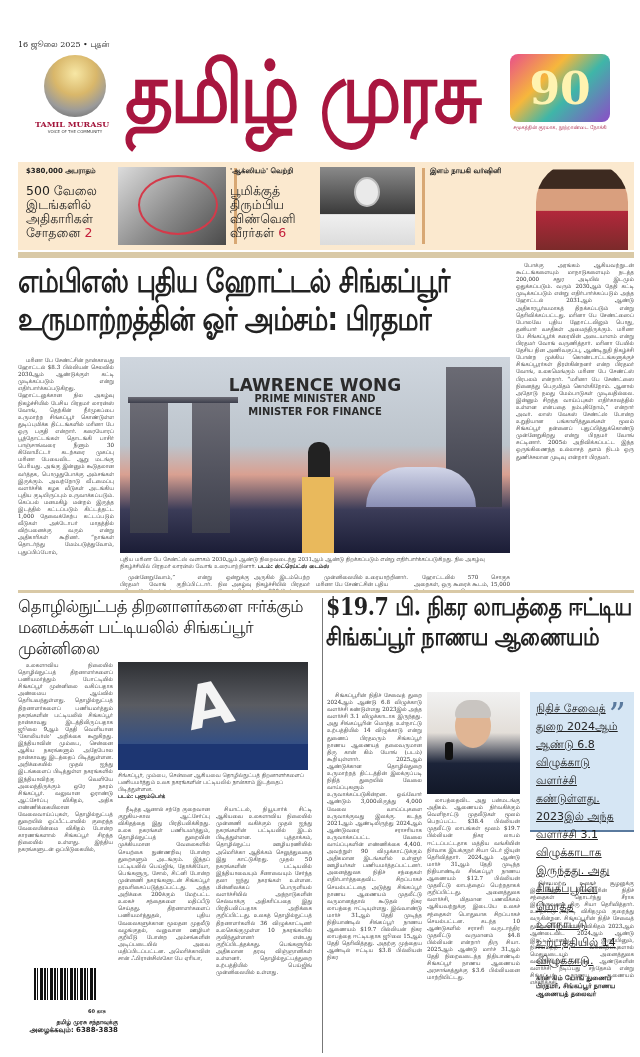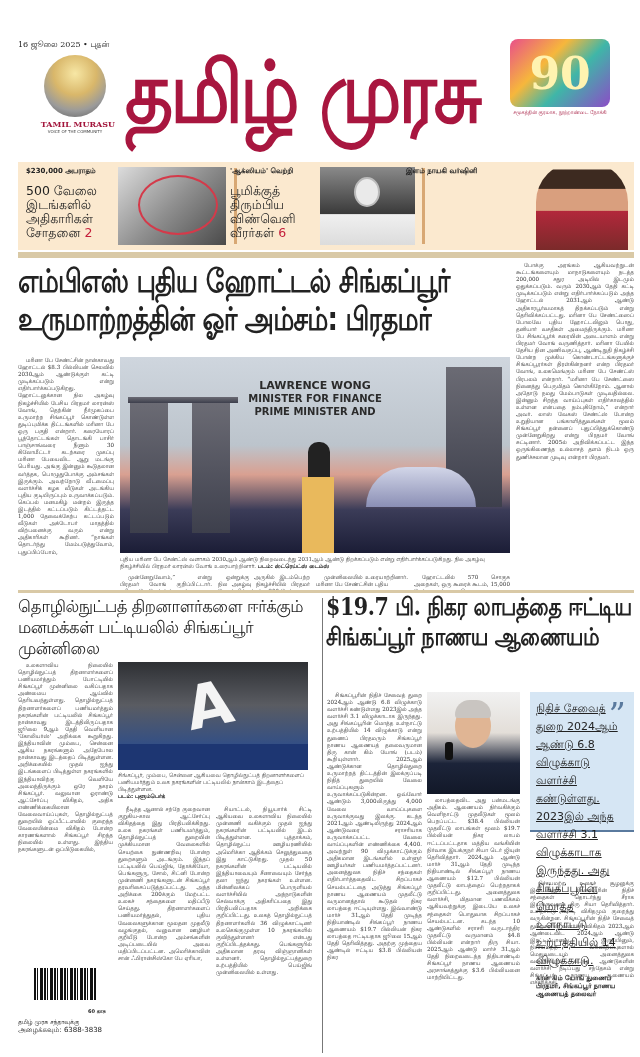--- a/index.html
+++ b/index.html
@@ -1,24 +1,24 @@
 <!DOCTYPE html>
 <html><head>
 <meta charset="utf-8">
 <style>
   * { box-sizing: border-box; margin: 0; padding: 0; }
   body { width: 640px; height: 1057px; background: #fff; font-family: "DejaVu Sans", sans-serif; color: #222; overflow: hidden; position: relative; }
   .abs { position: absolute; }
   .date { left: 18px; top: 40px; font-size: 8px; font-family: "DejaVu Serif", serif; }
   .logo { left: 35px; top: 55px; width: 80px; height: 80px; }
   .logo-circle { width: 62px; height: 62px; border-radius: 50%; margin: 0 auto; background: radial-gradient(circle at 50% 30%, #f7e7a5 0%, #d9b76a 40%, #9a9a9a 70%, #555 100%); position: relative; }
-  .logo-name { font-family: "DejaVu Serif", serif; color: #a3163c; font-size: 8px; font-weight: bold; text-align: right; margin-top: 2px; }
+  .logo-name { font-family: "DejaVu Serif", serif; color: #a3163c; font-size: 8px; font-weight: bold; text-align: left; margin-top: 2px; }
   .logo-sub { font-size: 4px; text-align: center; color: #444; }
   .masthead { left: 125px; top: 50px; width: 375px; font-family: "DejaVu Serif", serif; font-size: 74px; font-weight: bold; color: #a8163f; letter-spacing: -3px; line-height: 1; white-space: nowrap; transform: scaleY(1.15); transform-origin: top left; }
-  .ninety { left: 505px; top: 39px; width: 110px; height: 100px; }
+  .ninety { left: 505px; top: 54px; width: 110px; height: 100px; }
   .ninety-box { width: 100px; height: 68px; margin: 0 auto; border-radius: 8px; background: linear-gradient(135deg, #e94f8a, #f6b73c 35%, #3fb6a8 60%, #8c4cc7); display: flex; align-items: center; justify-content: center; font-size: 44px; font-weight: bold; color: #fff3b0; font-family: "DejaVu Serif", serif; }
   .ninety-cap { font-size: 5px; color: #a3163c; text-align: center; margin-top: 2px; }
   .mci { left: 18px; top: 177px; font-size: 6px; }
   .founded { left: 200px; top: 175px; font-size: 6.5px; }
   .sph { left: 588px; top: 172px; font-size: 11px; font-weight: bold; color: #1d4fa0; }
   .sph small { font-size: 5px; font-weight: normal; }
   .rule-pink { left: 18px; top: 190px; width: 616px; height: 2px; background: #c0315e; }
   .teaser { left: 18px; top: 160px; width: 616px; height: 88px; background: #fbe9cf; }
   .teaser { top: 163px; }
   .t-item { position: absolute; top: 0; height: 88px; }
@@ -26,21 +26,21 @@
   .t-head { font-size: 12.5px; line-height: 14px; margin-top: 8px; }
   .t-num { color: #c41e3a; }
   .t-img { position: absolute; top: 5px; height: 78px; }
   .t-sep { position: absolute; top: 6px; width: 3px; height: 76px; background: #d8a874; }
   .tan-rule { left: 18px; top: 252px; width: 616px; height: 6px; background: #d9c9a6; }
   .lead-head { left: 18px; top: 262px; width: 492px; font-family: "DejaVu Sans", sans-serif; font-size: 32px; line-height: 38px; font-weight: bold; letter-spacing: -1px; transform: scaleX(0.82); transform-origin: left top; width: 600px; }
   .body-col { font-family: "DejaVu Serif", serif; font-size: 5.6px; line-height: 7.1px; text-align: justify; color: #333; overflow: hidden; }
   .body-col p { text-indent: 8px; }
   .photo-main { left: 120px; top: 357px; width: 390px; height: 196px; background: linear-gradient(180deg, #cfd6de 0%, #bcc4cc 45%, #d9a091 60%, #3b3c58 78%, #1b1d36 100%); overflow: hidden; }
   .pm-text { position: absolute; left: 0; width: 100%; top: 22px; text-align: center; font-size: 10px; color: #2b2b2b; font-weight: bold; line-height: 13px; }
-  .pm-text .n { font-size: 11px; }
+  .pm-text .n { font-size: 17px; }
   .tower { position: absolute; background: linear-gradient(180deg,#6b6b74,#3d3f4c); }
   .podium { position: absolute; left: 182px; top: 120px; width: 32px; height: 76px; background: #e9b95c; }
   .speaker { position: absolute; left: 188px; top: 85px; width: 22px; height: 38px; background: #222; border-radius: 10px 10px 2px 2px; }
   .dome { position: absolute; left: 246px; top: 110px; width: 110px; height: 40px; border-radius: 60px 60px 0 0; background: linear-gradient(180deg,#d2d6e8,#8b8fb5); }
   .caption { font-family: "DejaVu Serif", serif; font-size: 5.5px; line-height: 7px; color: #444; }
   .caption b { font-family: "DejaVu Sans", sans-serif; color: #111; }
   .tan-rule2 { left: 18px; top: 590px; width: 616px; height: 3px; background: #d9c9a6; }
   .h2a { left: 18px; top: 596px; width: 300px; font-size: 16.5px; line-height: 21px; font-weight: normal; letter-spacing: -0.5px; }
   .vsep { left: 322px; top: 598px; width: 1px; height: 455px; background: #777; }
   .h2b { left: 326px; top: 592px; width: 320px; font-family: "DejaVu Serif", serif; font-size: 24px; line-height: 30px; font-weight: bold; transform: scaleX(0.86); transform-origin: left top; width: 370px; letter-spacing: -0.5px; }
@@ -48,21 +48,21 @@
   .ai-letter { position: absolute; left: 68px; top: 8px; font-size: 60px; font-weight: bold; color: #f4f4f4; transform: rotate(-12deg); font-family: "DejaVu Sans", sans-serif; }
   .photo-man { left: 427px; top: 692px; width: 93px; height: 102px; background: linear-gradient(180deg,#f1f1f1 0%, #e3ded8 40%, #1c2439 70%, #121828 100%); overflow: hidden; }
   .face { position: absolute; left: 28px; top: 12px; width: 36px; height: 44px; border-radius: 50%; background: #e0b594; }
   .hair { position: absolute; left: 28px; top: 8px; width: 36px; height: 18px; border-radius: 18px 18px 4px 4px; background: #c9c5c1; }
   .quote-box { left: 530px; top: 692px; width: 104px; height: 140px; background: #d6e6f4; border-bottom: 2px solid #5a7a9e; padding: 8px 6px; }
   .q-mark { position: absolute; right: 8px; top: 6px; font-size: 34px; color: #5a7a9e; font-family: "DejaVu Serif", serif; line-height: 1; }
   .q-text { font-size: 11px; line-height: 18px; color: #222; font-weight: normal; text-decoration: underline; }
   .q-attr { font-size: 6.5px; line-height: 8px; font-weight: bold; margin-top: 4px; }
   .barcode { left: 34px; top: 968px; width: 62px; height: 32px; background: repeating-linear-gradient(90deg,#111 0 2px,#fff 2px 3px,#111 3px 4px,#fff 4px 6px,#111 6px 9px,#fff 9px 10px); }
   .price { left: 88px; top: 1008px; font-size: 5px; font-weight: bold; }
-  .contact { left: 18px; top: 1018px; width: 100px; font-size: 6px; text-align: left; line-height: 8px; }
+  .contact { left: 18px; top: 1018px; width: 100px; font-size: 6px; text-align: right; line-height: 8px; font-weight: bold; }
 </style>
 </head>
 <body>
 
 <div class="abs date">16 ஜூலை 2025 • புதன்</div>
 
 <div class="abs logo">
   <div class="logo-circle"></div>
   <div class="logo-name">TAMIL MURASU</div>
   <div class="logo-sub">VOICE OF THE COMMUNITY</div>
@@ -76,36 +76,36 @@
 </div>
 
 <div class="abs mci">MDDI (P) 001/04/2025</div>
 <div class="abs founded">தோற்றம்: 1935   நிறுவனர்: தமிழவேள் கோ.சாரங்கபாணி</div>
 <div class="abs sph"><span>sph</span> <small>media</small></div>
 <div class="abs rule-pink" style="top:186px"></div>
 
 <div class="abs teaser" style="top:190px; height:0"></div>
 <div class="abs" style="left:18px; top:162px; width:616px; height:88px; background:#fbe9cf;">
   <div class="t-item" style="left:8px; width:100px;">
-    <div class="t-kicker">$230,000 அபராதம்</div>
+    <div class="t-kicker">$380,000 அபராதம்</div>
     <div class="t-head"><span>500 வேலை இடங்களில் அதிகாரிகள் சோதனை</span> <span class="t-num">2</span></div>
   </div>
   <div class="t-img" style="left:100px; width:108px; background:linear-gradient(135deg,#dcdcdc,#8f8f8f 50%,#4a4a4a);">
     <div style="position:absolute;left:20px;top:8px;width:80px;height:60px;border:2px solid #d43a4a;border-radius:50%;"></div>
   </div>
   <div class="t-sep" style="left:216px"></div>
   <div class="t-item" style="left:212px; width:90px;">
     <div class="t-kicker">'ஆக்ஸியம்' வெற்றி</div>
     <div class="t-head"><span>பூமிக்குத் திரும்பிய விண்வெளி வீரர்கள்</span> <span class="t-num">6</span></div>
   </div>
   <div class="t-img" style="left:302px; width:95px; background:linear-gradient(180deg,#8a8a8a,#3a3a3a 60%,#f0f0f0 61%,#dcdcdc);">
     <div style="position:absolute;left:34px;top:10px;width:26px;height:30px;border-radius:50%;background:#eaeaea;border:2px solid #bbb;"></div>
   </div>
   <div class="t-sep" style="left:404px"></div>
-  <div class="t-item" style="left:388px; width:110px;">
+  <div class="t-item" style="left:412px; width:110px;">
     <div class="t-kicker">இளம் நாயகி வர்ஷினி</div>
   </div>
   <div class="t-img" style="left:518px; width:92px; top:0; height:88px; background:linear-gradient(180deg,#fbe9cf 0%,#fbe9cf 8%,#3d2a20 9%,#3d2a20 30%,#d99f7e 31%,#d99f7e 55%,#b2283b 56%,#7b2a2a 100%); border-radius:40px 40px 0 0;"></div>
 </div>
 
 <div class="abs tan-rule" style="top:252px"></div>
 
 <div class="abs lead-head">
   <div>எம்பிஎஸ் புதிய ஹோட்டல் சிங்கப்பூர்</div>
   <div>உருமாற்றத்தின் ஓர் அம்சம்: பிரதமர்</div>
@@ -115,22 +115,22 @@
     <p>மரினா பே சேண்ட்சின் நான்காவது ஹோட்டல் $8.3 பில்லியன் செலவில் 2030ஆம் ஆண்டுக்குள் கட்டி முடிக்கப்படும் என்று எதிர்பார்க்கப்படுகிறது. ஹோட்டலுக்கான நில அகழ்வு நிகழ்ச்சியில் பேசிய பிரதமர் லாரன்ஸ் வோங், தெற்கின் நீர்முகப்பை உருமாற்ற சிங்கப்பூர் கொண்டுள்ள துடிப்புமிக்க திட்டங்களில் மரினா பே ஒரு பகுதி என்றார். கரையோரப் பூந்தோட்டங்கள் தொடங்கி பாசிர் பாஞ்சாங்வரை நீளும் 30 கிலோமீட்டர் கடற்கரை முகப்பு மரினா பேயைவிட ஆறு மடங்கு பெரியது. அங்கு இன்னும் கூடுதலான வர்த்தக, பொழுதுபோக்கு அம்சங்கள் இருக்கும். அவற்றோடு வீடமைப்பு வளர்ச்சிக் கழக வீடுகள் அடங்கிய புதிய குடியிருப்பும் உருவாக்கப்படும். கெப்பல் மனமகிழ் மன்றம் இருந்த இடத்தில் கட்டப்படும் கிட்டத்தட்ட 1,000 தேவைக்கேற்ப கட்டப்படும் வீடுகள் அக்டோபர் மாதத்தில் விற்பனைக்கு வரும் என்று அதிகாரிகள் கூறினர். “நாங்கள் தொடர்ந்து மேம்படுத்துவோம், புதுப்பிப்போம்,</p>
   </div>
 
 <div class="abs photo-main">
   <div class="tower" style="left:8px; top:40px; width:110px; height:6px;"></div>
   <div class="tower" style="left:10px; top:46px; width:38px; height:130px;"></div>
   <div class="tower" style="left:72px; top:46px; width:38px; height:130px;"></div>
   <div class="tower" style="left:326px; top:10px; width:56px; height:140px;"></div>
   <div class="pm-text">
     <div class="n">LAWRENCE WONG</div>
+    <div>PRIME MINISTER AND</div>
     <div>MINISTER FOR FINANCE</div>
-    <div>PRIME MINISTER AND</div>
   </div>
   <div class="dome"></div>
   <div class="speaker"></div>
   <div class="podium"></div>
 </div>
 <div class="abs caption" style="left:120px; top:556px; width:390px;">
   <span>புதிய மரினா பே சேண்ட்ஸ் வளாகம் 2030ஆம் ஆண்டு நிறைவடைந்து 2031ஆம் ஆண்டு திறக்கப்படும் என்று எதிர்பார்க்கப்படுகிறது. நில அகழ்வு நிகழ்ச்சியில் பிரதமர் லாரன்ஸ் வோங் உரையாற்றினார்.</span> <b>படம்: ஸ்ட்ரெய்ட்ஸ் டைம்ஸ்</b>
 </div>
 
 <div class="abs body-col" style="left:120px; top:574px; width:92px; height:16px;">

